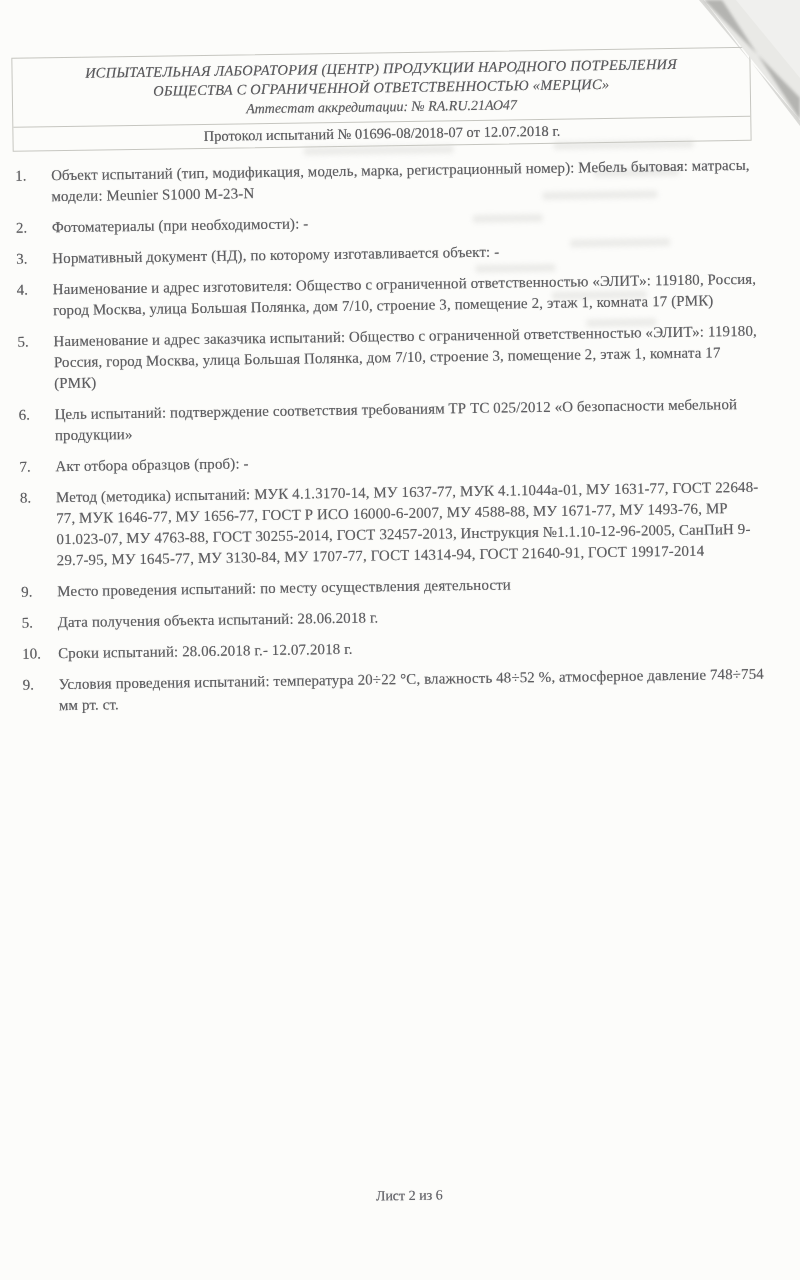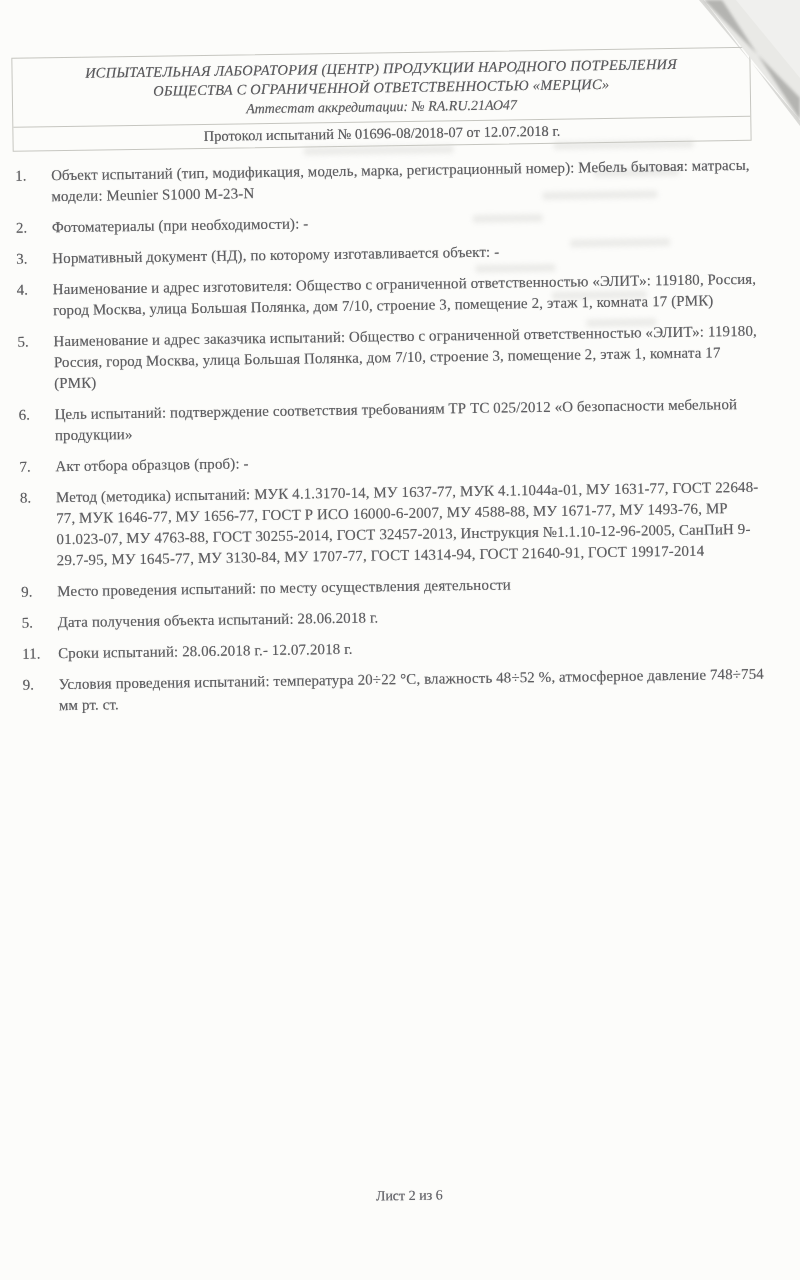--- a/index.html
+++ b/index.html
@@ -140,21 +140,21 @@
       </div>
       <div class="item">
         <div class="num">9.</div>
         <div class="text">Место проведения испытаний: по месту осуществления деятельности</div>
       </div>
       <div class="item">
         <div class="num">5.</div>
         <div class="text">Дата получения объекта испытаний: 28.06.2018 г.</div>
       </div>
       <div class="item">
-        <div class="num">11.</div>
+        <div class="num">10.</div>
         <div class="text">Сроки испытаний: 28.06.2018 г.- 12.07.2018 г.</div>
       </div>
       <div class="item">
         <div class="num">9.</div>
         <div class="text">Условия проведения испытаний: температура 20÷22 °С, влажность 48÷52 %, атмосферное давление 748÷754 мм рт. ст.</div>
       </div>
     </div>
 
     <div class="footer">Лист 2 из 6</div>
 

